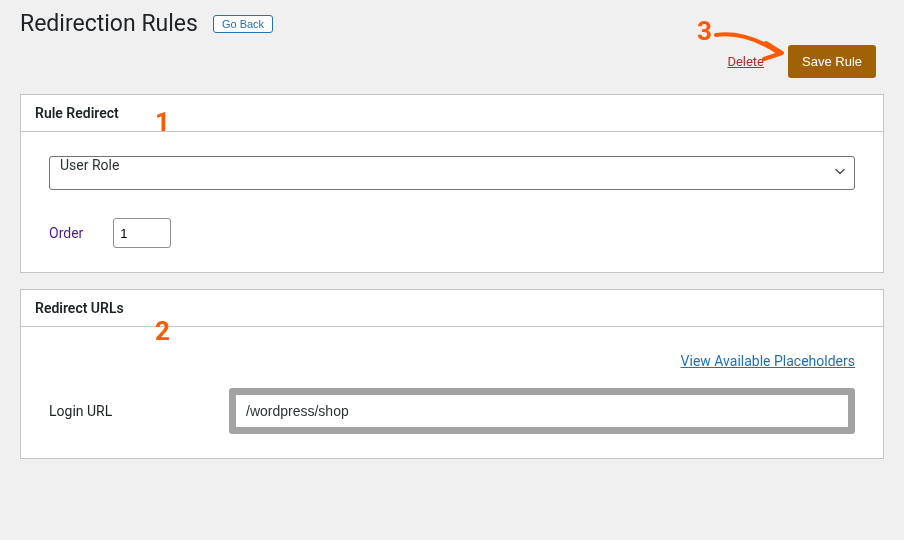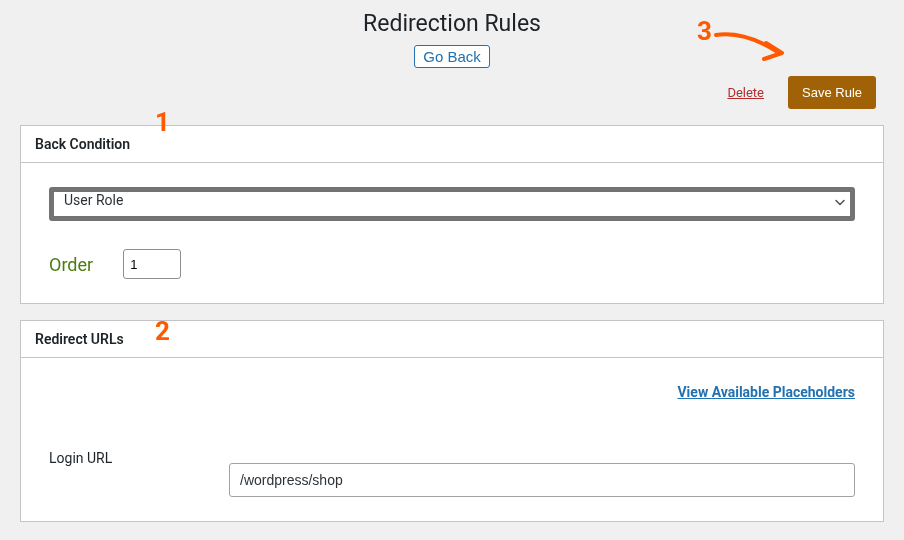--- a/index.html
+++ b/index.html
@@ -7,31 +7,30 @@
       font-family: -apple-system, BlinkMacSystemFont, "Segoe UI", Roboto, sans-serif;
       background: #f0f0f1;
       color: #1d2327;
       padding: 10px 20px 20px 20px;
       width: 904px;
       position: relative;
     }
     .header-row {
       display: flex;
       align-items: center;
-      gap: 8px;
+      gap: 15px;
       margin-bottom: 8px;
-      flex-direction: column;
     }
     .page-title {
       font-size: 23px;
       font-weight: 400;
       color: #1d2327;
     }
     .go-back-btn {
-      font-size: 15px;
+      font-size: 11px;
       color: #2271b1;
       background: #fff;
       border: 1px solid #2271b1;
       border-radius: 3px;
       padding: 2px 8px;
       cursor: pointer;
     }
     .top-actions {
       display: flex;
       justify-content: flex-end;
@@ -80,80 +79,78 @@
       flex: 1;
       position: relative;
     }
     .select {
       width: 100%;
       height: 34px;
       padding: 0 32px 0 10px;
       font-size: 14px;
       color: #2c3338;
       background: #fff;
-      border: 5px solid #737373;
+      border: 1px solid #737373;
       border-radius: 3px;
       appearance: none;
       cursor: pointer;
     }
     .chevron {
       position: absolute;
       right: 8px;
       top: 50%;
       transform: translateY(-50%);
       pointer-events: none;
     }
     .order-row {
       display: flex;
       align-items: center;
       gap: 30px;
     }
     .order-label {
-      font-size: 18px;
-      color: #4d7c0f;
+      font-size: 14px;
+      color: #4c1d95;
     }
     .number-input {
       width: 58px;
       height: 30px;
       padding: 0 6px;
       font-size: 13px;
       border: 1px solid #8c8f94;
       border-radius: 3px;
     }
     .placeholders-row {
       text-align: right;
       margin-bottom: 18px;
     }
     .placeholders-link {
       color: #2271b1;
       text-decoration: underline;
       font-size: 14px;
       cursor: pointer;
-      font-weight: bold;
     }
     .url-row {
       display: flex;
       align-items: center;
       margin-bottom: 24px;
     }
     .url-row:last-child { margin-bottom: 0; }
     .url-label {
       width: 180px;
       font-size: 14px;
       color: #1d2327;
     }
     .url-input {
       flex: 1;
       height: 34px;
       padding: 16px 10px;
       font-size: 14px;
       color: #2c3338;
-      border: 1px solid #a3a3a3;
-      border-radius: 3px;
-      margin-top: 44px;
+      border: 7px solid #a3a3a3;
+      border-radius: 3px;
     }
     .annotation {
       position: absolute;
       font-size: 26px;
       font-weight: 700;
       color: #ff5a00;
       pointer-events: none;
     }
     .annotation-1 { left: 155px; top: 107px; }
     .annotation-2 { left: 155px; top: 316px; }
@@ -172,21 +169,21 @@
   <h1 class="page-title">Redirection Rules</h1>
   <button class="go-back-btn">Go Back</button>
 </div>
 
 <div class="top-actions">
   <a class="delete-link">Delete</a>
   <button class="save-btn">Save Rule</button>
 </div>
 
 <div class="panel">
-  <div class="panel-header">Back Condition</div>
+  <div class="panel-header">Rule Redirect</div>
   <div class="panel-body">
     <div class="selects-row">
       <div class="select-wrap">
         <div class="select">User Role</div>
         <span class="chevron">
           <svg width="14" height="14" viewBox="0 0 14 14">
               <path d="M3 5 L7 9 L11 5" stroke="#555" stroke-width="1.6" fill="none" stroke-linecap="round" stroke-linejoin="round"></path>
             </svg>
         </span>
       </div>

